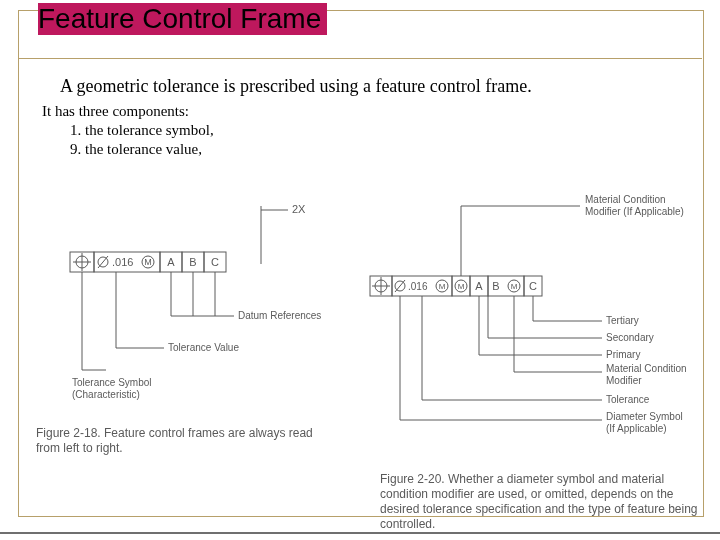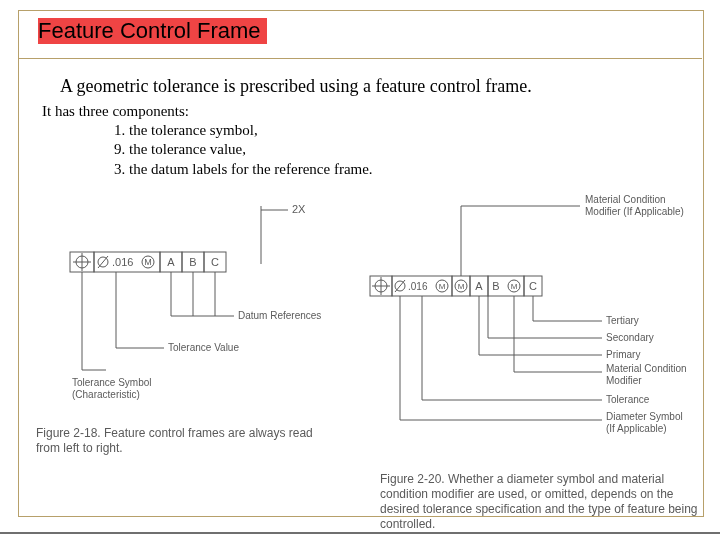--- a/index.html
+++ b/index.html
@@ -16,26 +16,26 @@
     position: absolute;
     left: 18px;
     top: 10px;
     width: 684px;
     height: 505px;
     border: 1px solid #b7a06a;
   }
   .title {
     position: absolute;
     left: 38px;
-    top: 18px;
-    font-size: 22px;
+    top: 3px;
+    font-size: 28px;
     font-weight: 400;
     font-family: Arial, sans-serif;
     color: #000;
-    background: #ef4444;
+    background: #be185d;
     padding-right: 6px;
   }
   .hr1 {
     position: absolute;
     left: 18px;
     top: 58px;
     width: 684px;
     height: 1px;
     background: #b7a06a;
   }
@@ -46,21 +46,21 @@
     font-size: 18px;
   }
   .list {
     position: absolute;
     left: 42px;
     top: 102px;
     font-size: 15px;
     line-height: 1.28;
   }
   .list .lead { }
-  .list .item { margin-left: 72px; }
+  .list .item { margin-left: 28px; }
   svg.diagram {
     position: absolute;
   }
   .fcf text { font-family: Arial, sans-serif; fill: #5a5a5a; }
   .fcf line, .fcf rect, .fcf circle, .fcf path { stroke: #5a5a5a; stroke-width: 1; fill: none; }
   .cap { font-family: Arial, sans-serif; font-size: 12px; color: #5a5a5a; position: absolute; line-height: 1.25; }
   .bottomrule {
     position: absolute;
     left: 0;
     top: 532px;
@@ -75,21 +75,20 @@
 <div class="outer"></div>
 <div class="hr1"></div>
 
 <div class="title">Feature Control Frame</div>
 <div class="intro">A geometric tolerance is prescribed using a feature control frame.</div>
 
 <div class="list">
   <div class="lead">It has three components:</div>
   <div class="item">1. the tolerance symbol,</div>
   <div class="item">9. the tolerance value,</div>
-  <div class="item">3. the datum labels for the reference frame.</div>
 </div>
 
 <svg class="diagram fcf" style="left:36px; top:200px;" width="320" height="230">
 
   <g transform="translate(34,52)">
     <rect x="0" y="0" width="24" height="20"></rect>
     <rect x="24" y="0" width="66" height="20"></rect>
     <rect x="90" y="0" width="22" height="20"></rect>
     <rect x="112" y="0" width="22" height="20"></rect>
     <rect x="134" y="0" width="22" height="20"></rect>

